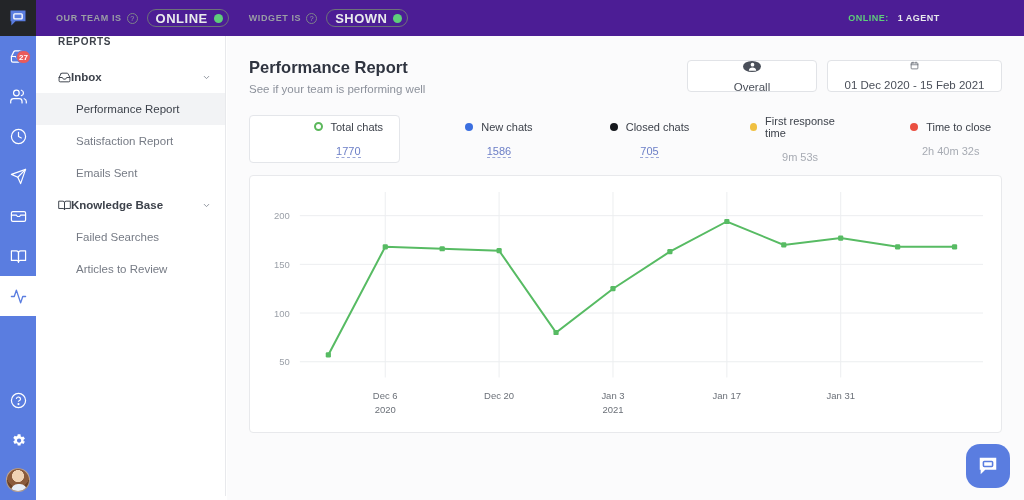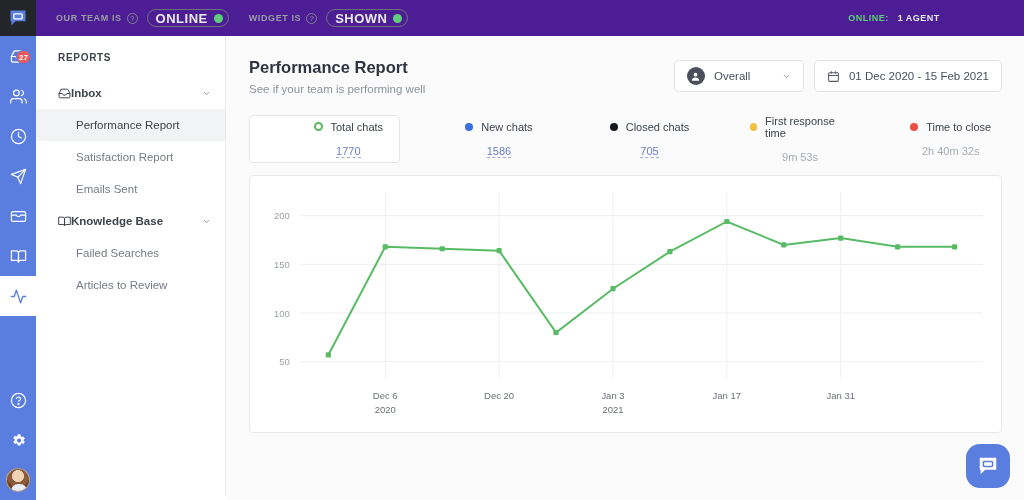--- a/index.html
+++ b/index.html
@@ -67,21 +67,21 @@
     border: 1px solid rgba(255,255,255,.45); overflow: hidden; position: relative;
   }
   .avatar::after {
     content: ""; position: absolute; bottom: 0; left: 4px; width: 16px; height: 7px;
     background: #e8eef7; border-radius: 8px 8px 0 0;
   }
 
   
   .sidebar {
     position: absolute; top: 36px; left: 36px; width: 190px; height: 460px;
-    background: #ffffff; border-right: 1px solid #e8e9ec; padding-top: 16px;
+    background: #ffffff; border-right: 1px solid #e8e9ec; 
   }
   .sb-title {
     font-size: 10px; font-weight: bold; color: #3d424b; letter-spacing: .7px;
     padding: 0 0 0 22px; margin-bottom: 14px;
   }
   .sb-group {
     display: flex; align-items: center; height: 32px; padding: 0 14px 0 22px;
     cursor: pointer;
   }
   .sb-group-label { font-size: 11.5px; color: #3d424b; font-weight: bold; flex: 1; }
@@ -96,21 +96,21 @@
   .main {
     position: absolute; top: 36px; left: 227px; width: 797px; height: 464px;
     background: #fbfbfc; padding: 22px;
   }
   .main-head { display: flex; align-items: flex-start; justify-content: space-between; }
   .page-title { font-size: 16.5px; font-weight: bold; color: #2f3440; }
   .page-sub { font-size: 11.5px; color: #8c919b; margin-top: 6px; }
   .head-controls { display: flex; gap: 10px; margin-top: 2px; }
   .ctrl {
     height: 32px; background: #fff; border: 1px solid #e1e3e7; border-radius: 4px;
-    display: flex; align-items: center; padding: 0 12px; gap: 9px;
+    display: flex; align-items: center; padding: 0 12px; gap: 9px; flex-direction: column;
   }
   .ctrl.overall { width: 130px; }
   .ctrl.daterange { min-width: 175px; }
   .ctrl-text { font-size: 11.5px; color: #4a4f59; flex: 1; }
   .person-circle {
     width: 18px; height: 18px; border-radius: 50%; background: #4a4f59;
     display: flex; align-items: center; justify-content: center;
   }
 
   

